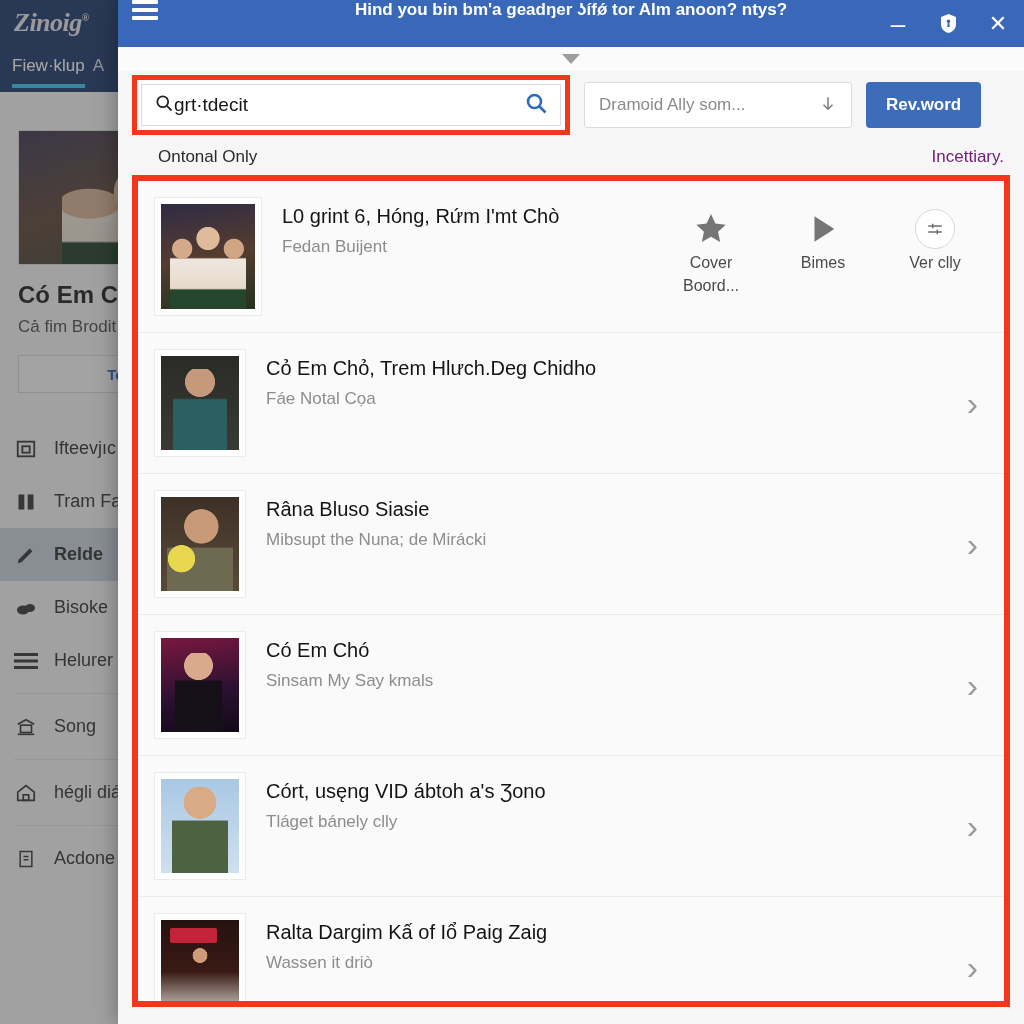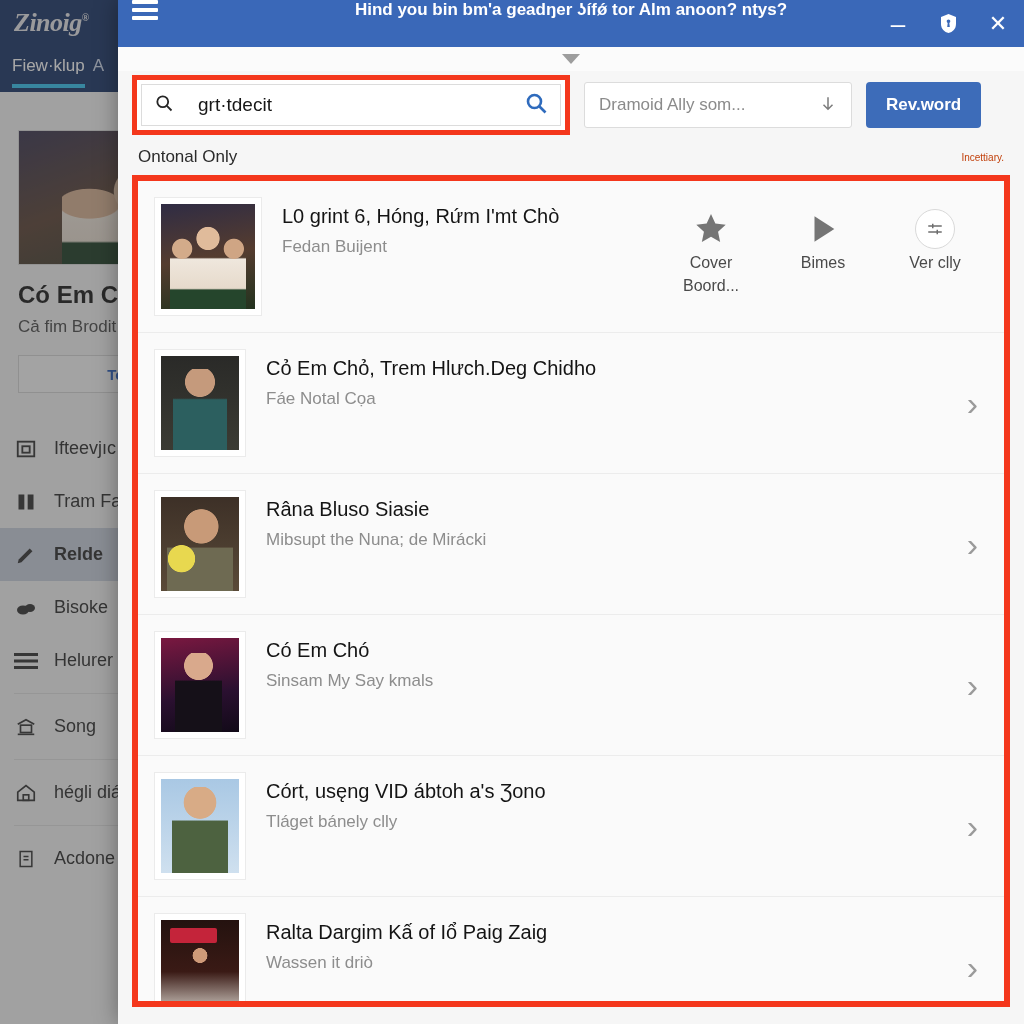--- a/index.html
+++ b/index.html
@@ -88,21 +88,21 @@
   .caret-down { width: 0; height: 0; border-left: 9px solid transparent; border-right: 9px solid transparent; border-top: 10px solid #9d9d9d; }
 
   .searchzone { padding: 4px 14px 0 14px; }
   .search-hl {
     border: 5px solid #f4371c; padding: 4px; background: #ffffff;
     width: 438px; display: inline-block; vertical-align: middle;
   }
   .searchrow { display: flex; align-items: center; gap: 14px; }
   .search-box {
     height: 42px; border: 1px solid #dcdcdc; background: #fff;
-    display: flex; align-items: center; padding: 0 12px; gap: 24px;
+    display: flex; align-items: center; padding: 0 12px; gap: 0;
   }
   .search-box .q-left { color: #262626; }
   .search-val { flex: 1; font-size: 19px; color: #171717; }
   .search-go { color: #2f6bbd; }
 
   .filter-sel {
     width: 268px; height: 46px; border: 1px solid #dcdcdc; background: #fff;
     border-radius: 3px; display: flex; align-items: center; padding: 0 14px;
   }
   .filter-sel span.val { flex: 1; font-size: 17px; color: #8b8b8b; }
@@ -111,22 +111,22 @@
   .primary-btn {
     height: 46px; padding: 0 20px; background: #3d6cb9; color: #fff;
     border: none; border-radius: 4px; font-size: 17px; font-weight: bold;
     font-family: "Liberation Sans", sans-serif; cursor: pointer;
   }
 
   .meta-row {
     display: flex; align-items: center; justify-content: space-between;
     padding: 10px 20px 8px 20px; margin-top: 2px;
   }
-  .meta-left { font-size: 17px; color: #2b2b2b; }
-  .meta-right { font-size: 10px; color: #c2410c; }
+  .meta-left { font-size: 17px; color: #2b2b2b; margin-left: 20px; }
+  .meta-right { font-size: 17px; color: #701a75; }
 
   .results-hl {
     margin: 0 14px; border: 6px solid #f4371c; background: #ffffff;
     height: 832px; overflow: hidden;
   }
   .results { background: #fafafa; height: 100%; }
 
   .res-row { display: flex; align-items: flex-start; padding: 16px 22px 16px 16px; background: #fafafa; }
   .res-row + .res-row { border-top: 1px solid #ececec; }
 

